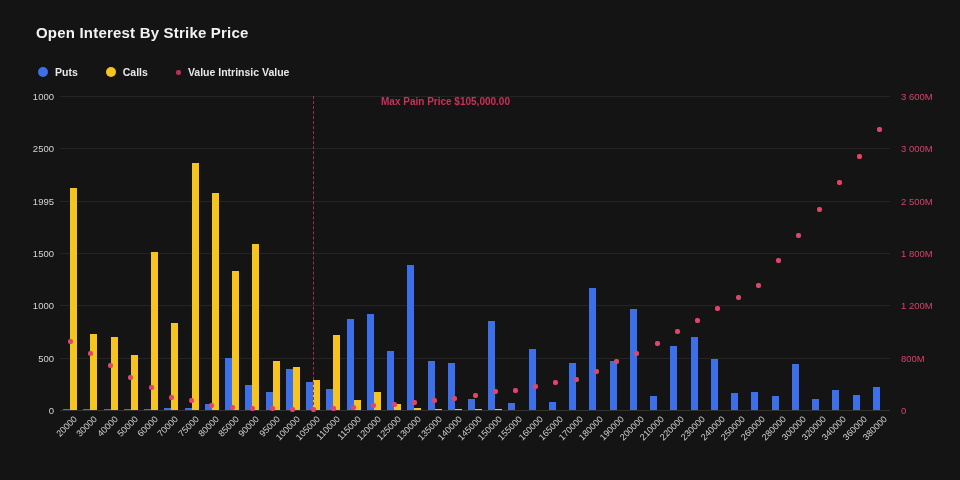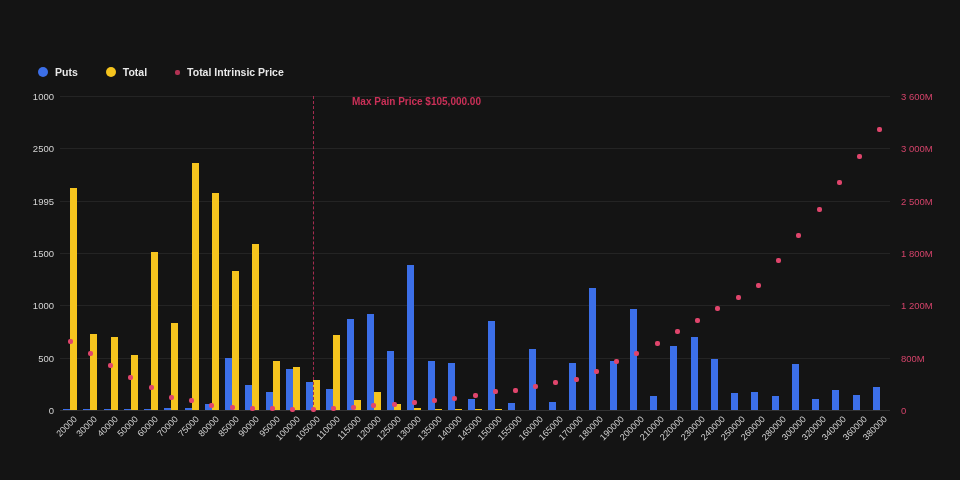--- a/index.html
+++ b/index.html
@@ -49,33 +49,34 @@
   .maxpain-label {
     position:absolute; top:0px; z-index:5;
     font-size:10px; font-weight:700; color:#cb3058; white-space:nowrap;
   }
 </style>
 </head>
 <body>
 
 <div id="app">
 
+  <div id="chart-title">Open Interest By Strike Price</div>
 
   <div id="legend">
     <div class="legend-item">
       <span class="swatch calls"></span>
       <span class="label">Puts</span>
     </div>
     <div class="legend-item">
       <span class="swatch puts"></span>
-      <span class="label">Total</span>
+      <span class="label">Calls</span>
     </div>
     <div class="legend-item">
       <span class="swatch tiv"></span>
-      <span class="label">Total Intrinsic Price</span>
+      <span class="label">Value Intrinsic Value</span>
     </div>
   </div>
 
   <div id="y-axis-left">
       <div class="ytick" style="top: 309px;">0</div>
       <div class="ytick" style="top: 256.667px;">500</div>
       <div class="ytick" style="top: 204.333px;">1000</div>
       <div class="ytick" style="top: 152px;">1500</div>
       <div class="ytick" style="top: 99.6667px;">1995</div>
       <div class="ytick" style="top: 47.3333px;">2500</div>
@@ -187,21 +188,21 @@
       <div class="dot" style="left: 736.4px; top: 136.62px;"></div>
       <div class="bar calls" style="left: 752.15px; height: 11.51px;"></div>
       <div class="dot" style="left: 756.65px; top: 110.63px;"></div>
       <div class="bar calls" style="left: 772.39px; height: 19.89px;"></div>
       <div class="dot" style="left: 776.89px; top: 83.94px;"></div>
       <div class="bar calls" style="left: 792.63px; height: 14.65px;"></div>
       <div class="dot" style="left: 797.13px; top: 58.29px;"></div>
       <div class="bar calls" style="left: 812.88px; height: 23.03px;"></div>
       <div class="dot" style="left: 817.38px; top: 30.91px;"></div>
       <div class="maxpain-line" style="left: 253.05px;"></div>
-      <div class="maxpain-label" style="left: 244px; padding-left: 48px;">Max Pain Price $105,000.00</div>
+      <div class="maxpain-label" style="left: 273px; padding-left: 48px;">Max Pain Price $105,000.00</div>
     </div>
   <div id="y-axis-right">
       <div class="ytick" style="top: 309px;">0</div>
       <div class="ytick" style="top: 256.667px;">800M</div>
       <div class="ytick" style="top: 204.333px;">1 200M</div>
       <div class="ytick" style="top: 152px; text-align: center;">1 800M</div>
       <div class="ytick" style="top: 99.6667px;">2 500M</div>
       <div class="ytick" style="top: 47.3333px;">3 000M</div>
       <div class="ytick" style="top: -5px;">3 600M</div>
     </div>

